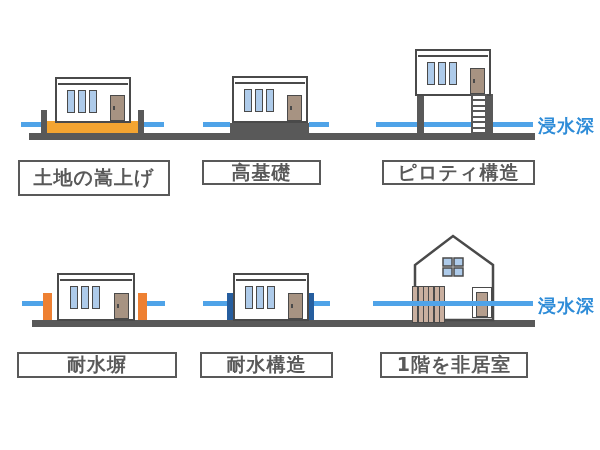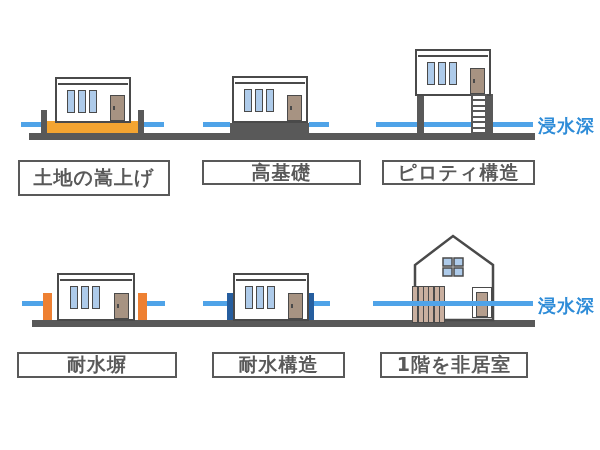--- a/index.html
+++ b/index.html
@@ -94,21 +94,21 @@
         <div class="win" style="left:32px;"></div>
         <div class="door">
             <div class="knob"></div>
           </div>
       </div>
     </div>
 
     <div class="abs flood-label" style="left:538px;top:114px;">浸水深</div>
 
     <div class="abs caption" style="left:18px;top:160px;width:152px;height:36px;">土地の嵩上げ</div>
-    <div class="abs caption" style="left:202px;top:160px;width:159px;height:25px;">高基礎</div>
+    <div class="abs caption" style="left:202px;top:160px;width:119px;height:25px;">高基礎</div>
     <div class="abs caption" style="left:382px;top:160px;width:153px;height:25px;">ピロティ構造</div>
   </div>
 
   <div>
 
     <div class="abs ground" style="left:32px;top:320px;width:503px;height:7px;"></div>
 
     <div class="abs water" style="left:22px;top:301px;width:21px;"></div>
     <div class="abs water" style="left:147px;top:301px;width:18px;"></div>
     <div class="abs water" style="left:203px;top:301px;width:24px;"></div>
@@ -153,17 +153,17 @@
       </svg>
       <div class="abs slats" style="left:412px;top:286px;width:33px;height:37px;"></div>
       <div class="abs doorframe" style="left:472px;top:287px;width:20px;height:31px;">
         <div class="inner"></div>
       </div>
     </div>
 
     <div class="abs flood-label" style="left:538px;top:294px;">浸水深</div>
 
     <div class="abs caption" style="left:17px;top:352px;width:160px;height:26px;">耐水塀</div>
-    <div class="abs caption" style="left:212px;top:352px;width:133px;height:26px;">耐水構造</div>
+    <div class="abs caption" style="left:200px;top:352px;width:133px;height:26px;">耐水構造</div>
     <div class="abs caption" style="left:380px;top:352px;width:148px;height:26px;">1階を非居室</div>
   </div>
 
 </div>
 
 </body></html>

